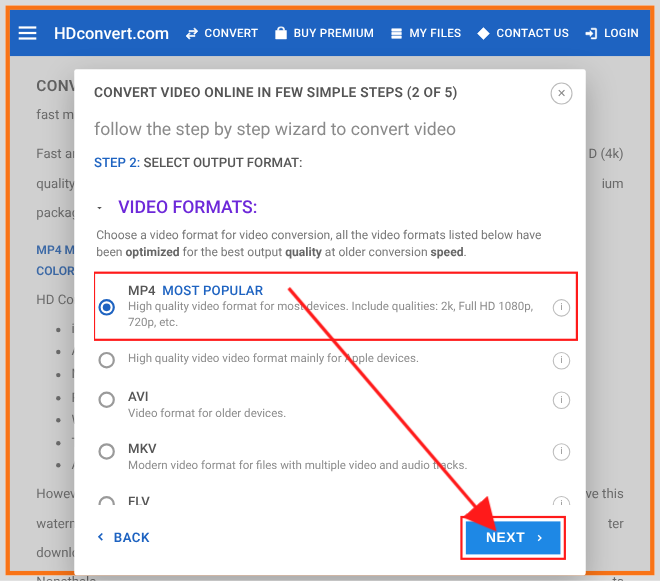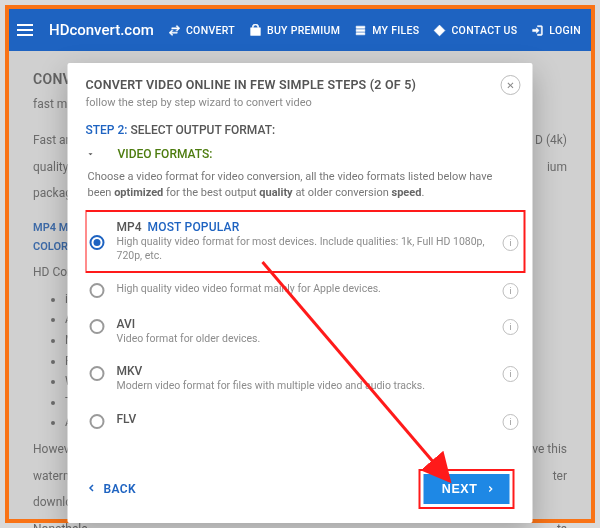--- a/index.html
+++ b/index.html
@@ -20,31 +20,31 @@
   .page p { margin: 8px 0; }
   .tabs { display: flex; gap: 14px; font-size: 11px; font-weight: 600; color: #1e63c1; margin: 16px 0 8px; }
   .page ul { margin: 4px 0 4px 32px; }
   .page li { margin: 2px 0; }
   
   .backdrop { position: absolute; inset: 0; top: 42px; background: rgba(120,120,120,.35); }
   
   .dialog { position: absolute; top: 54px; left: 50%; transform: translateX(-50%); width: 465px; height: 460px; background: #fff; border-radius: 2px; box-shadow: 0 10px 28px rgba(0,0,0,.25); display: flex; flex-direction: column; }
   .dlg-head { padding: 14px 40px 10px 18px; position: relative; }
   .dlg-title { font-size: 12.5px; font-weight: 600; color: #555; letter-spacing: .2px; }
-  .dlg-sub { font-size: 11px; color: #8a8a8a; margin-top: 4px; }
+  .dlg-sub { font-size: 16px; color: #8a8a8a; margin-top: 16px; }
   .close { position: absolute; top: 12px; right: 12px; width: 20px; height: 20px; border-radius: 50%; border: 1px solid #bbb; display: flex; align-items: center; justify-content: center; font-size: 10px; color: #888; cursor: pointer; }
   .dlg-body { flex: 1; overflow: hidden; position: relative; padding: 4px 0 0 18px; display: flex; }
   .dlg-scroll { flex: 1; overflow-y: auto; padding-right: 8px; }
   
   .dlg-scroll::-webkit-scrollbar { width: 14px; }
   .dlg-scroll::-webkit-scrollbar-track { background: #efefef; }
   .dlg-scroll::-webkit-scrollbar-thumb { background: #c1c1c1; }
-  .step { font-size: 12px; font-weight: 500; color: #565656; margin-bottom: 10px; }
+  .step { font-size: 12px; font-weight: 500; color: #565656; margin-bottom: 24px; }
   .step .step-n { color: #1e63c1; }
-  .section-h { display: flex; align-items: center; gap: 22px; font-size: 12px; font-weight: 500; color: #4d7c0f; margin: 4px 0 8px; cursor: pointer; }
+  .section-h { display: flex; align-items: center; gap: 12px; font-size: 16px; font-weight: 500; color: #6d28d9; margin: 4px 0 8px; cursor: pointer; }
   .chev { width: 10px; height: 10px; }
   .hint { font-size: 11px; color: #777; line-height: 1.45; margin: 0 10px 10px 2px; }
   .hint b { color: #666; }
   .fmt-list { display: flex; flex-direction: column; }
   .fmt { display: flex; align-items: flex-start; gap: 12px; padding: 9px 6px 9px 4px; border-bottom: 0; position: relative; }
   .radio { width: 15px; height: 15px; border: 2px solid #9a9a9a; border-radius: 50%; margin-top: 2px; flex: 0 0 15px; display: flex; align-items: center; justify-content: center; cursor: pointer; }
   .radio.sel { border-color: #1e63c1; }
   .radio.sel::after { content: ""; width: 7px; height: 7px; background: #1e63c1; border-radius: 50%; }
   .fmt-txt { flex: 1; }
   .fmt-name { font-size: 12px; color: #565656; font-weight: 500; }
@@ -168,21 +168,21 @@
           <span>VIDEO FORMATS:</span>
         </div>
         <div class="hint">
           <span>Choose a video format for video conversion, all the video formats listed below have been </span><b>optimized</b><span> for the best output </span><b>quality</b><span> at older conversion </span><b>speed</b><span>.</span>
         </div>
         <div class="fmt-list" id="fmt-list">
             <div class="fmt selected-box">
               <div class="radio sel"></div>
               <div class="fmt-txt">
                 <div class="fmt-name">MP4<span class="badge">MOST POPULAR</span></div>
-                <div class="fmt-desc">High quality video format for most devices. Include qualities: 1k, Full HD 1080p, 720p, etc.</div>
+                <div class="fmt-desc">High quality video format for most devices. Include qualities: 2k, Full HD 1080p, 720p, etc.</div>
               </div>
               <div class="info">i</div>
             </div>
             <div class="fmt">
               <div class="radio"></div>
               <div class="fmt-txt">
                 <div class="fmt-desc">High quality video video format mainly for Apple devices.</div>
               </div>
               <div class="info">i</div>
             </div>

